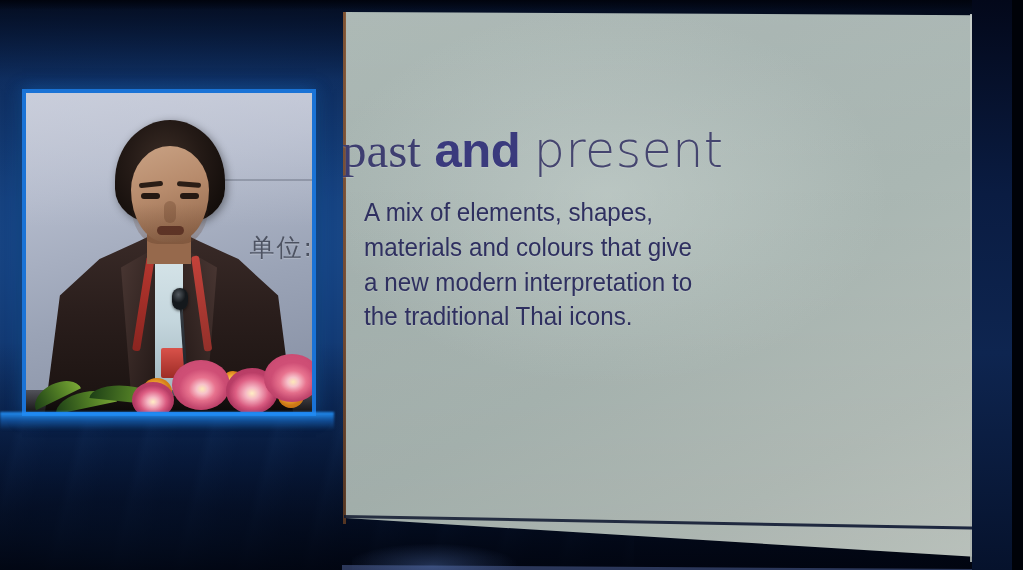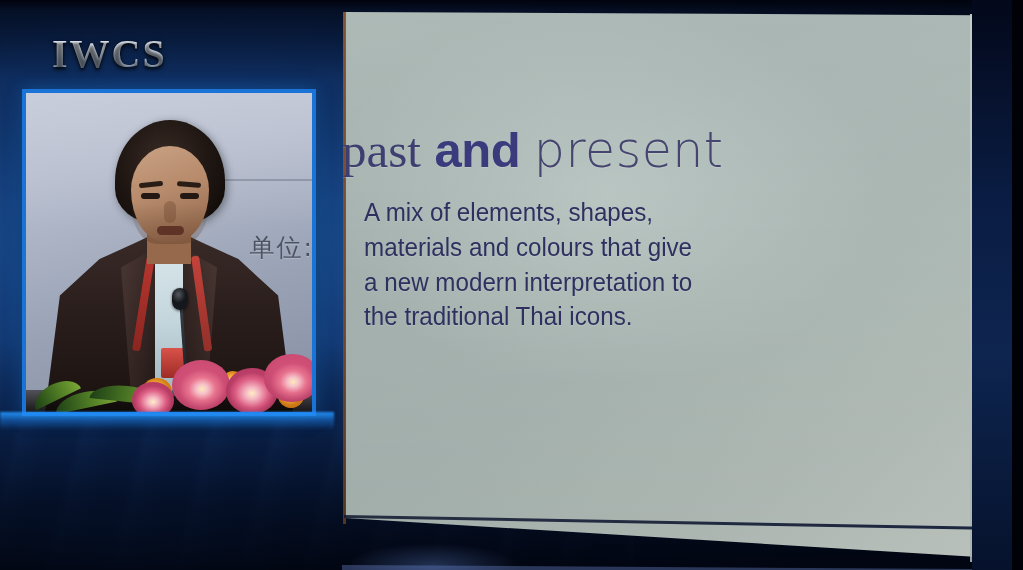--- a/index.html
+++ b/index.html
@@ -345,21 +345,20 @@
 <body>
 
 <div id="stage">
 
   <div class="backdrop"></div>
   <div class="backdrop-sheen"></div>
   <div class="floor-glow"></div>
   <div class="backdrop-vignette"></div>
   <div class="top-dark"></div>
 
-  <div class="logo">IWCS</div>
 
   <div class="inset">
     <div class="inset-scene">
       <div class="wall"></div>
       <div class="wall-band"></div>
       <div class="wall-line"></div>
       <div class="wall-text">单位:</div>
 
       <div class="speaker">
         <div class="jacket"></div>

